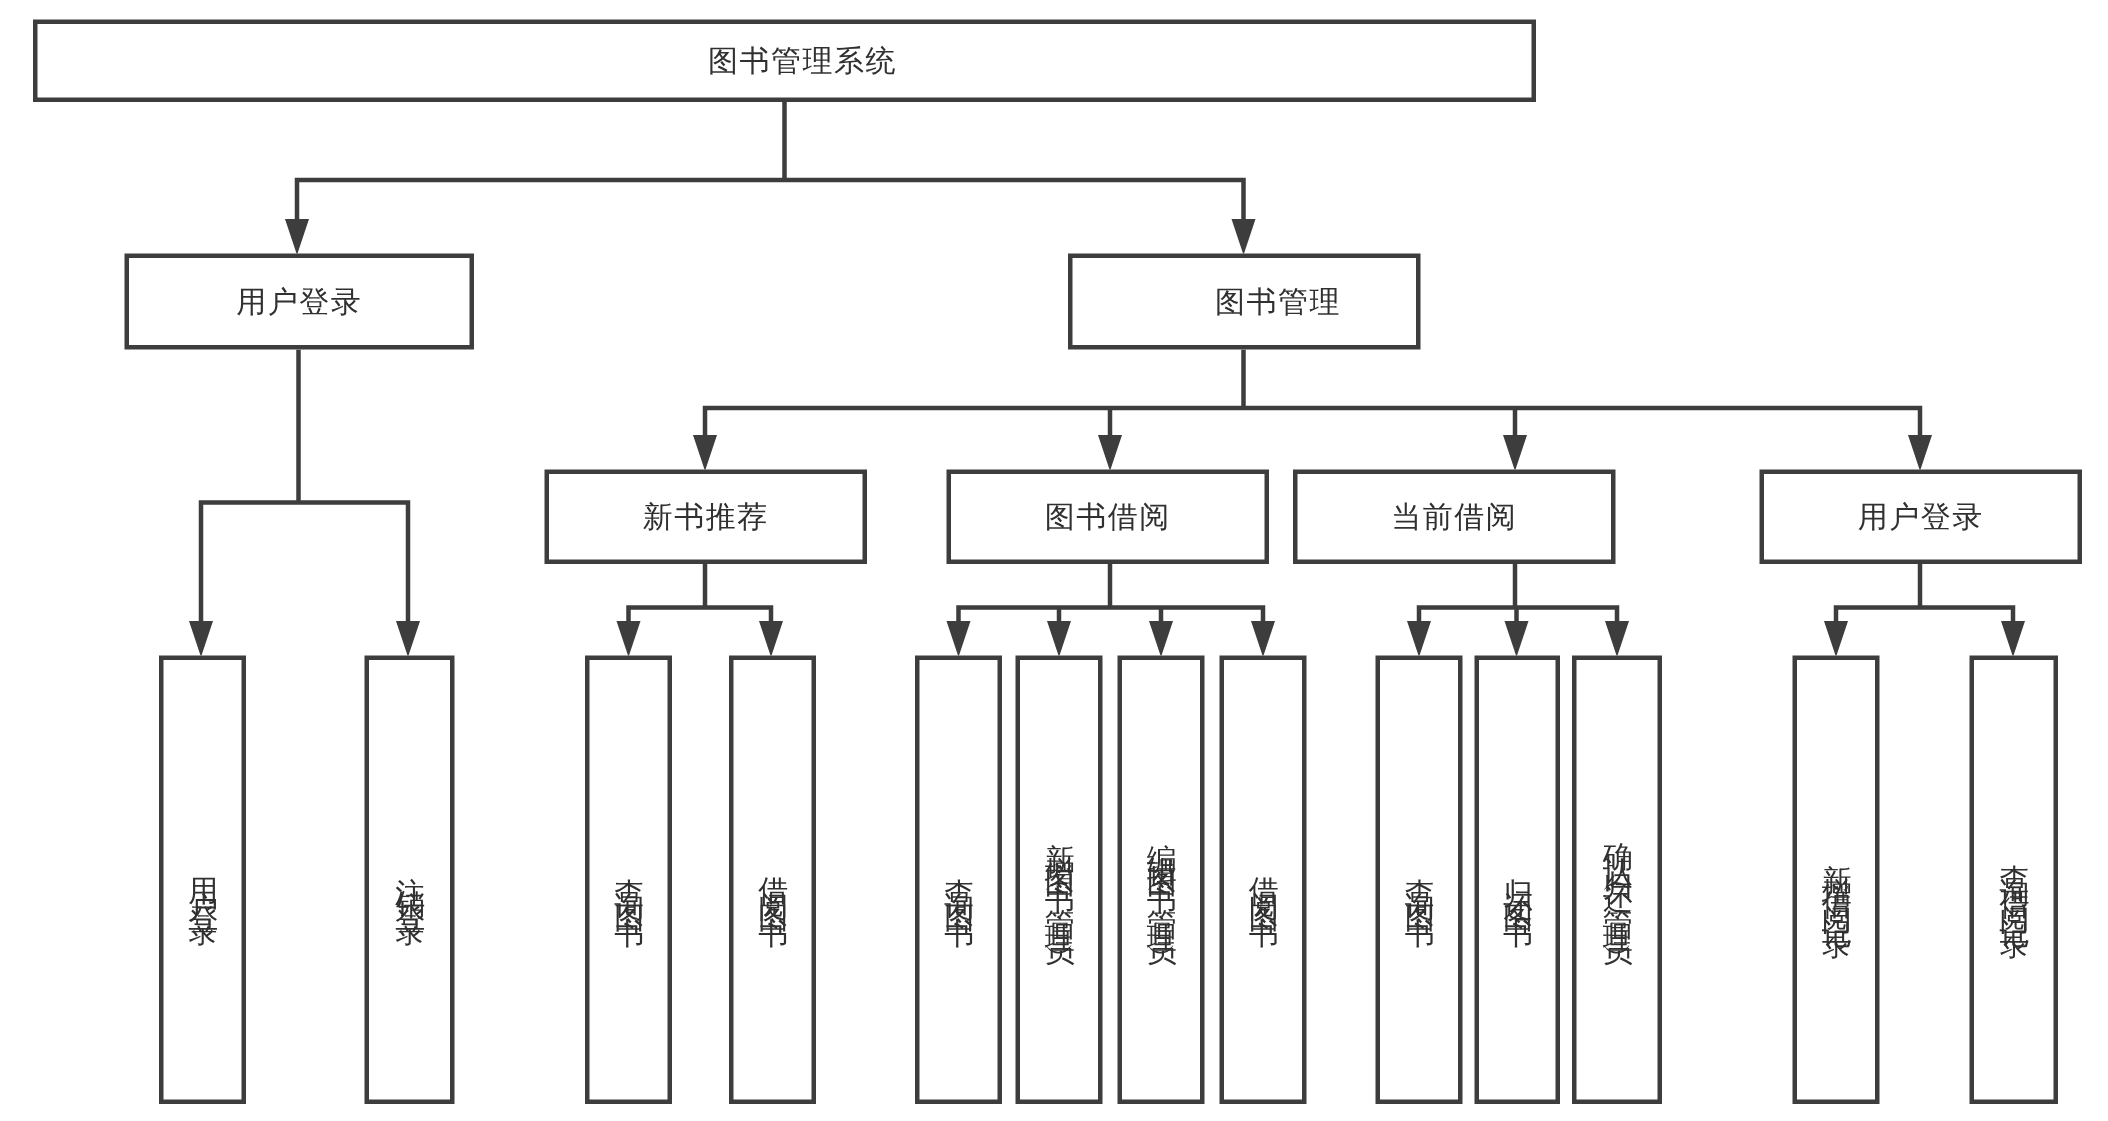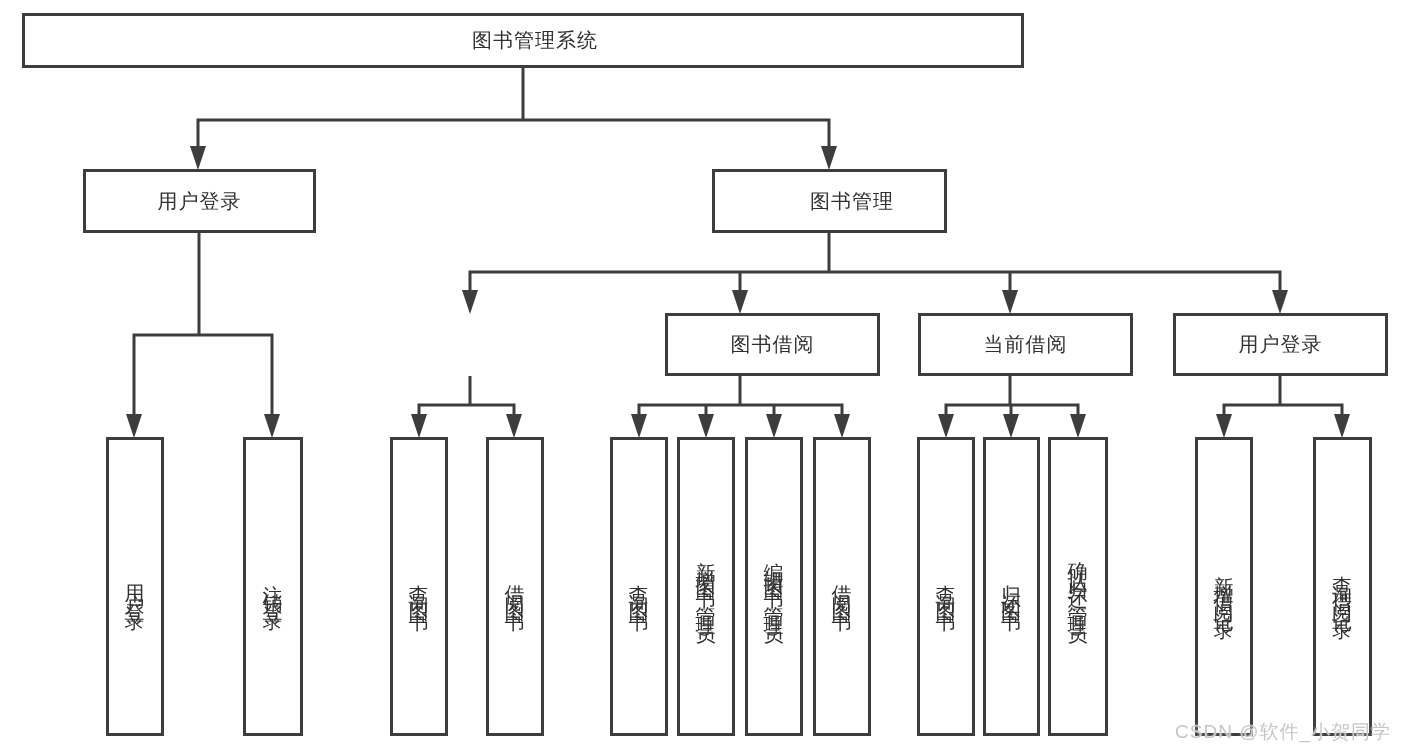--- a/index.html
+++ b/index.html
@@ -129,37 +129,37 @@
       <polygon points="1216,414 1232,414 1224,438"></polygon>
       <polygon points="1334,414 1350,414 1342,438"></polygon>
     </g>
   </svg>
 
   <div class="node root">图书管理系统</div>
 
   <div class="node l2" style="left:83px;width:233px;">用户登录</div>
   <div class="node l2" style="left:712px;width:235px;padding-left:45px;">图书管理</div>
 
-  <div class="node l3" style="left:665px;">图书借阅</div>
-  <div class="node l3" style="left:918px;">当前借阅</div>
+  <div class="node l3" style="left:363px;">新书推荐</div>
+  <div class="node l3" style="left:631px;">图书借阅</div>
+  <div class="node l3" style="left:862px;">当前借阅</div>
   <div class="node l3" style="left:1173px;">用户登录</div>
 
   <div class="node vnode" style="left:106px;width:58px;">用户登录</div>
   <div class="node vnode" style="left:243px;width:60px;">注销登录</div>
 
   <div class="node vnode" style="left:390px;width:58px;">查询图书</div>
   <div class="node vnode" style="left:486px;width:58px;">借阅图书</div>
 
   <div class="node vnode" style="left:610px;width:58px;">查询图书</div>
   <div class="node vnode" style="left:677px;width:58px;">新增图书（管理员）</div>
   <div class="node vnode" style="left:745px;width:58px;">编辑图书（管理员）</div>
   <div class="node vnode" style="left:813px;width:58px;">借阅图书</div>
 
   <div class="node vnode" style="left:917px;width:58px;">查询图书</div>
   <div class="node vnode" style="left:983px;width:57px;">归还图书</div>
   <div class="node vnode" style="left:1048px;width:60px;">确认归还（管理员）</div>
 
   <div class="node vnode" style="left:1195px;width:58px;">新增借阅记录</div>
   <div class="node vnode" style="left:1313px;width:59px;">查询借阅记录</div>
 
-  <div class="watermark">CSDN @软件_小贺同学</div>
 
 </div>
 
 </body></html>

